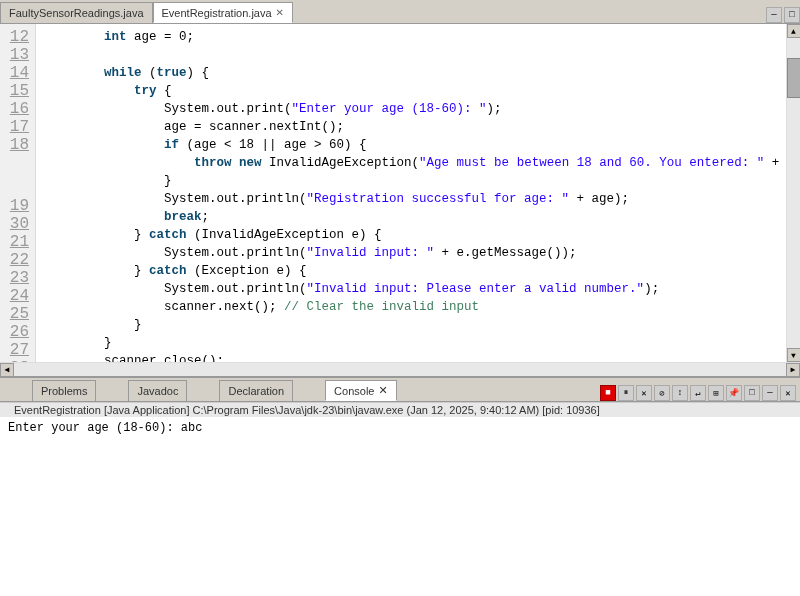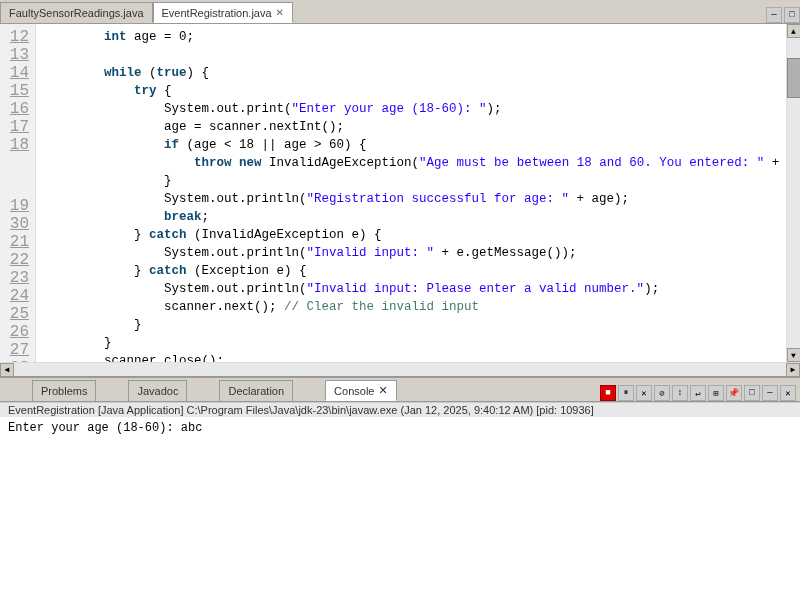--- a/index.html
+++ b/index.html
@@ -188,21 +188,21 @@
       font-family: 'Courier New', monospace;
       font-size: 12px;
       color: #000;
       overflow: auto;
     }
     .console-status {
       background: #e8e8e8;
       border-top: 1px solid #ccc;
       font-size: 11px;
       font-family: Arial, sans-serif;
-      padding: 1px 8px;
+      padding: 1px 14px;
       color: #333;
     }
 
     
     .kw { color: #0c4a6e; font-weight: bold; }
     .str { color: #2a00ff; }
     .comment { color: #3f7f5f; }
     .out { color: #000; }
   </style>
 </head>

